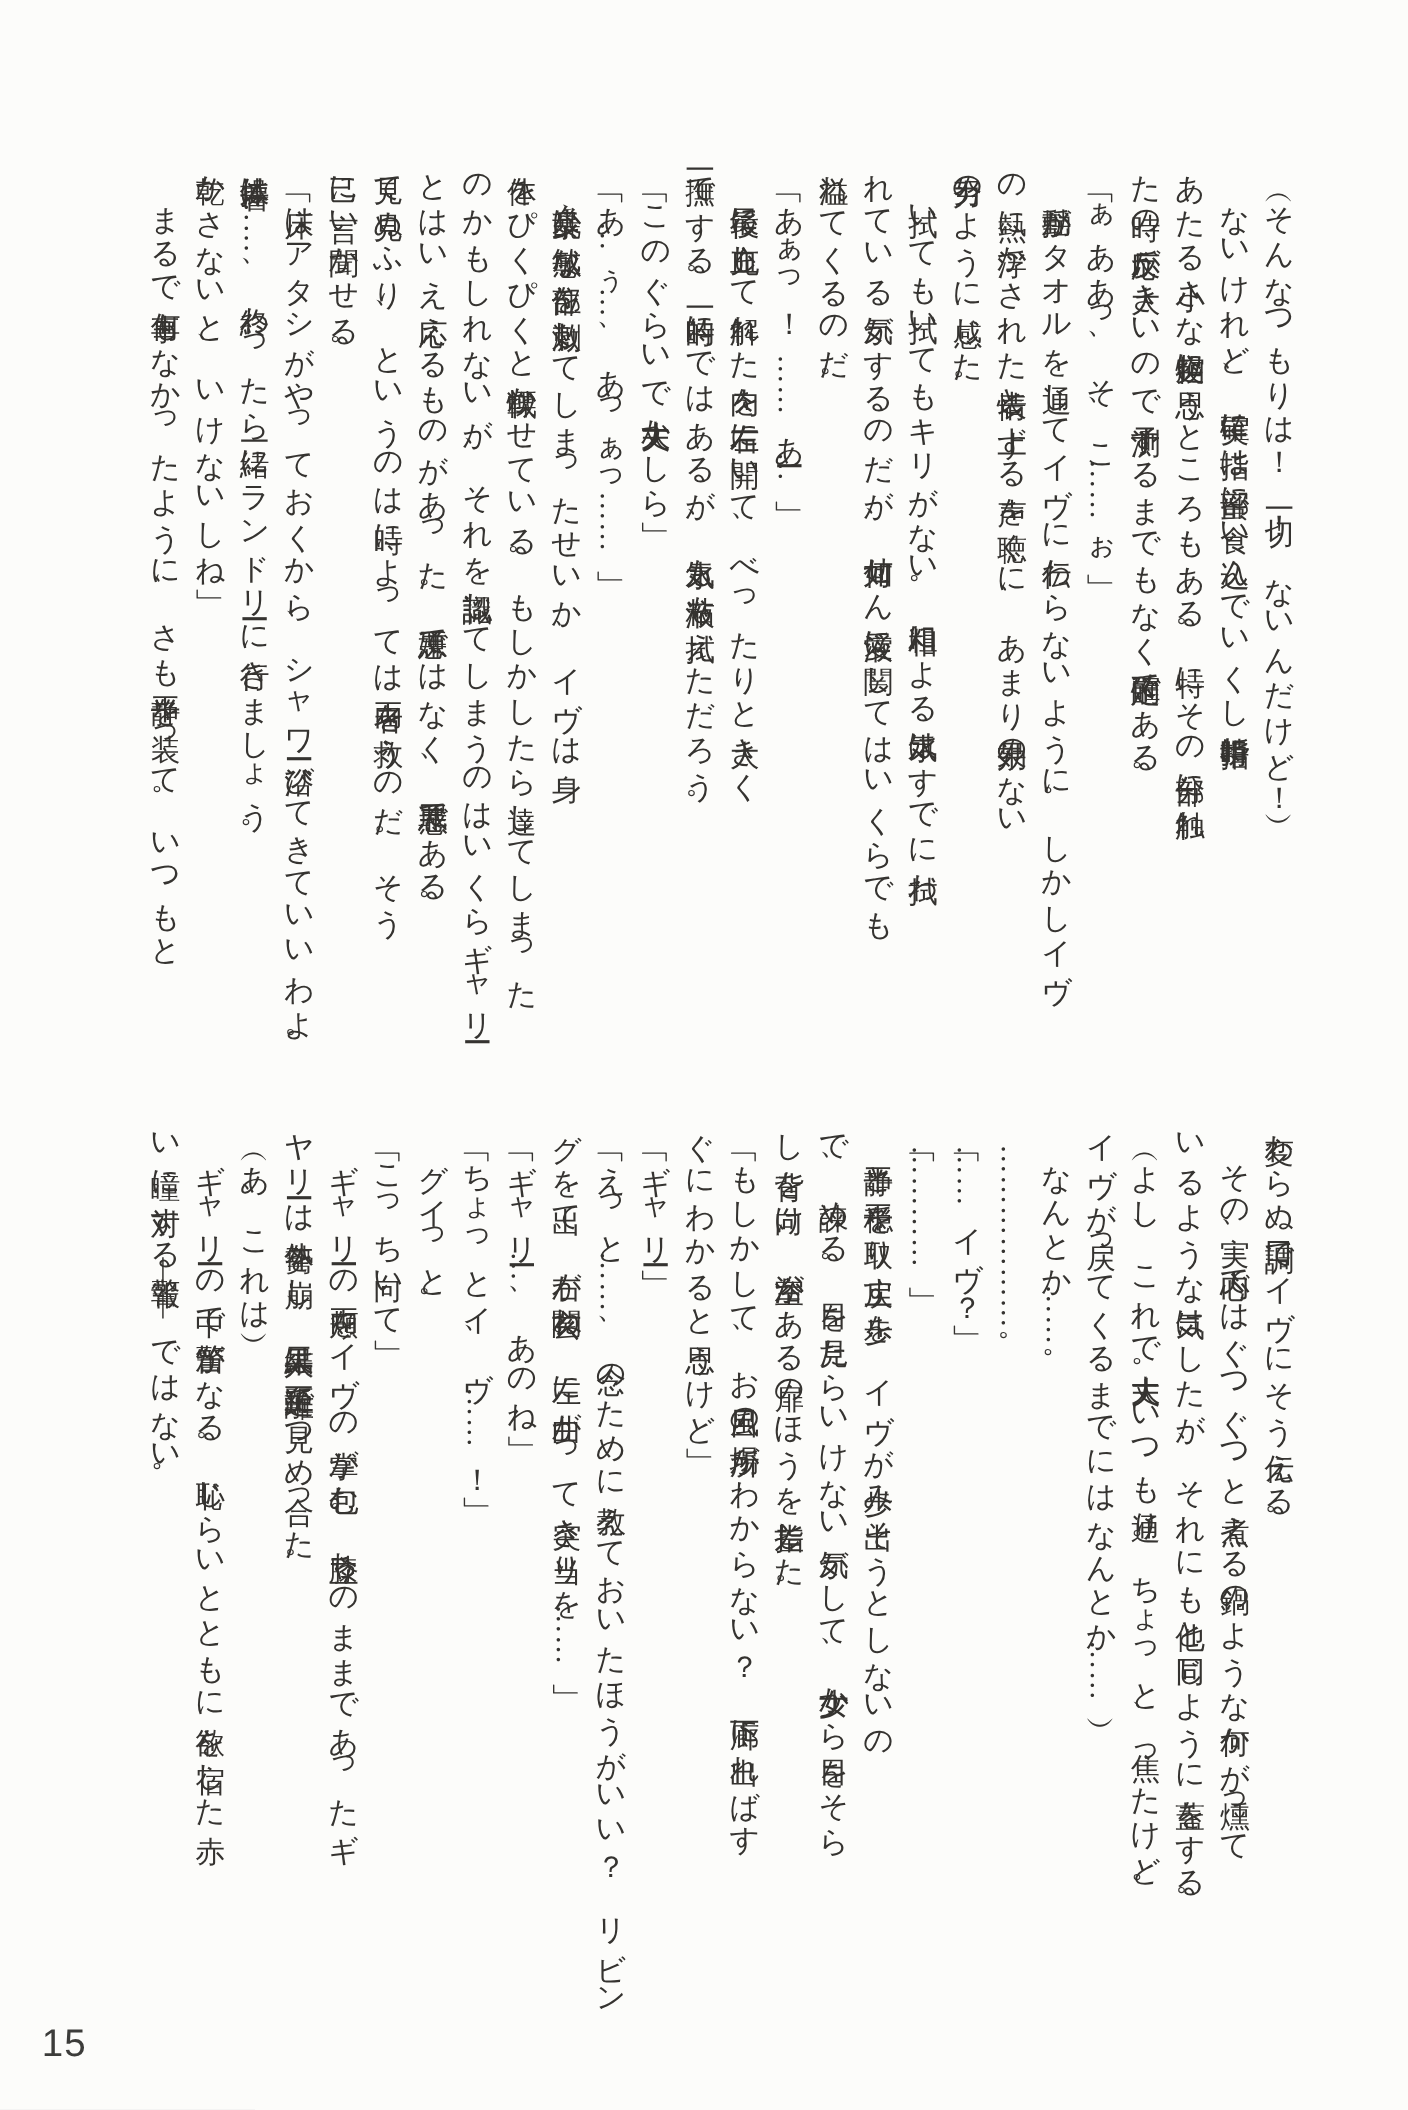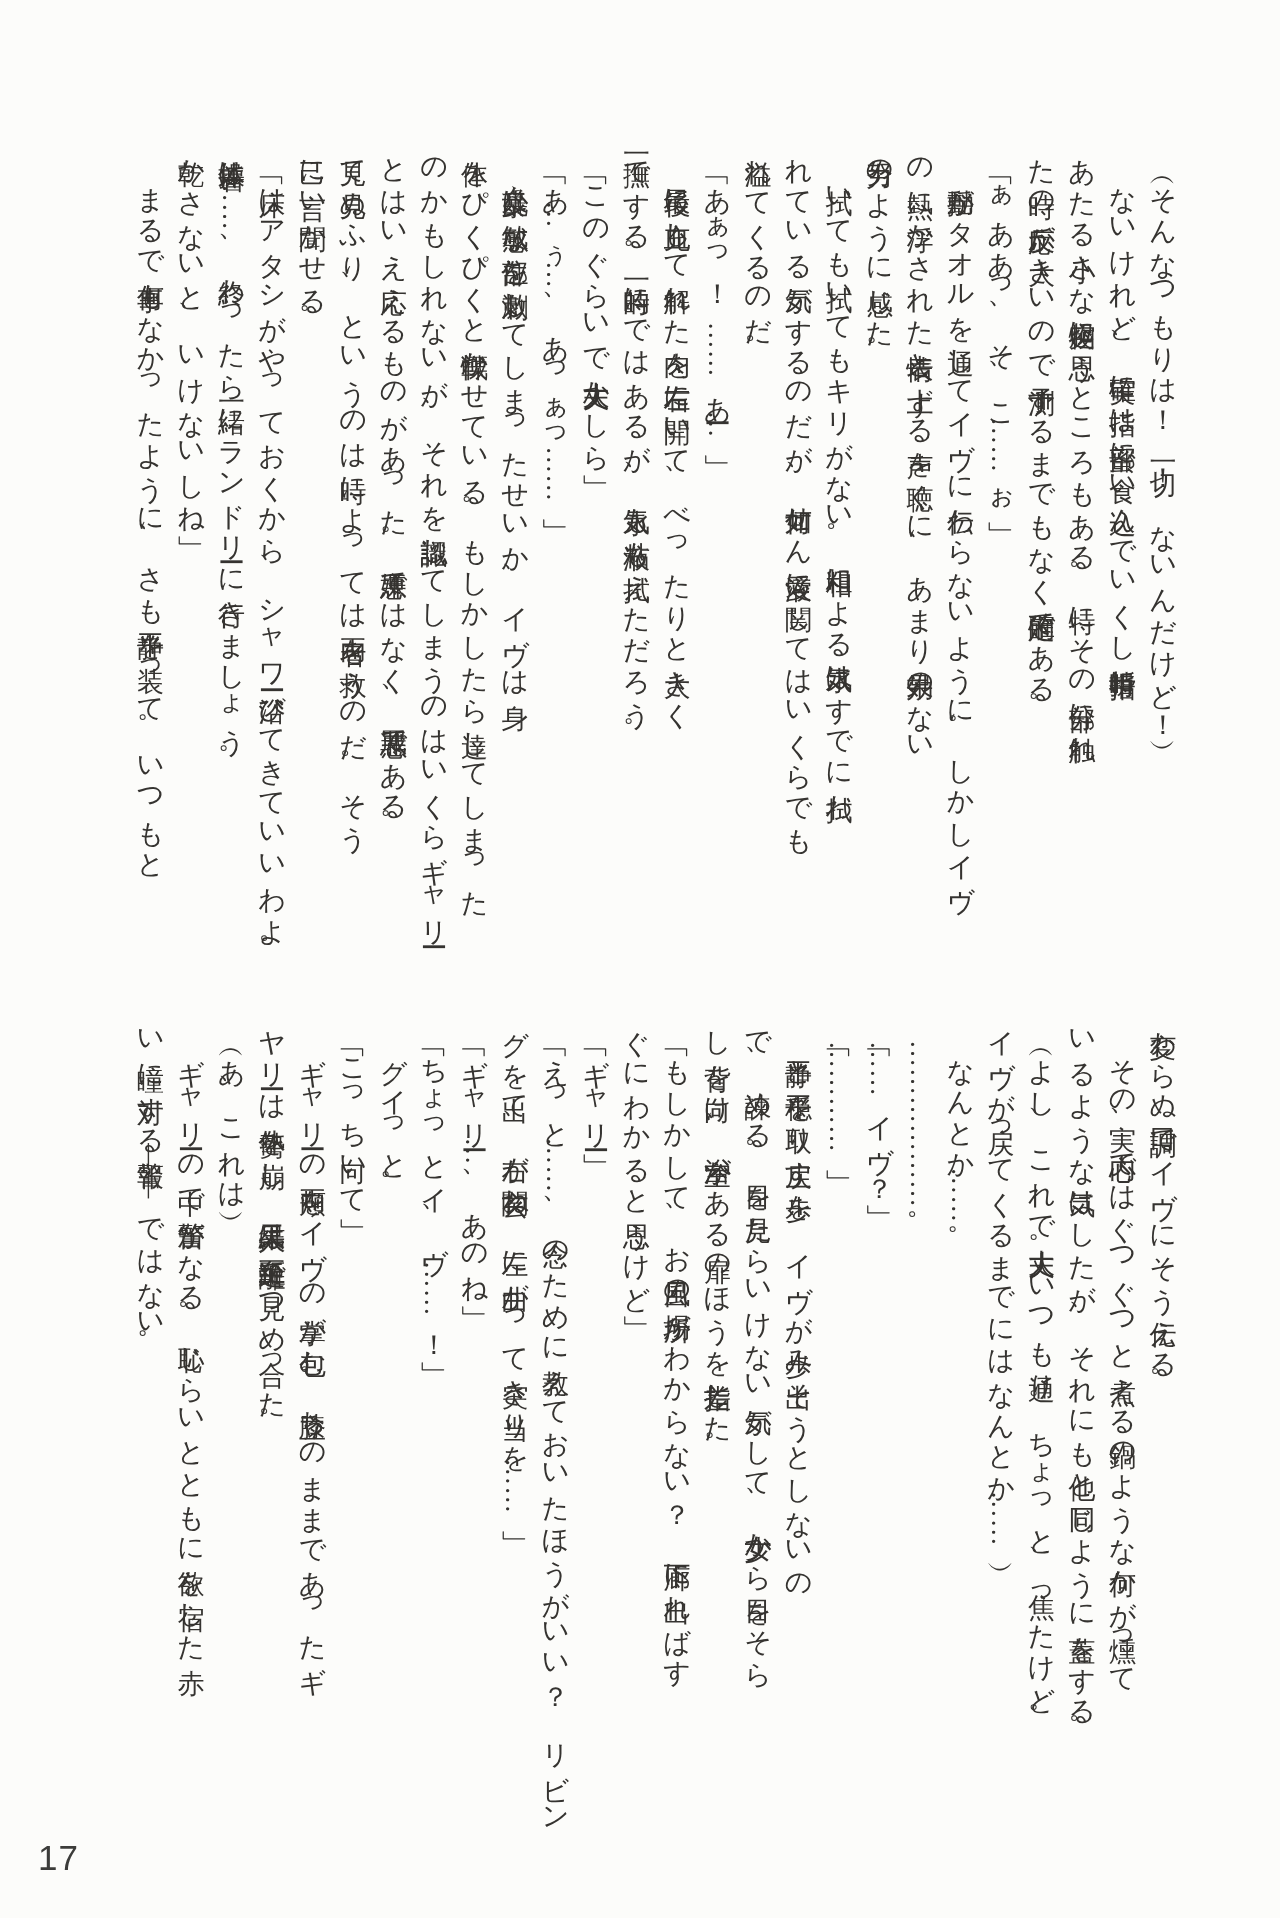--- a/index.html
+++ b/index.html
@@ -91,14 +91,14 @@
       <div class="line indent">「ギャリー…、あのね」</div>
       <div class="line indent">「ちょっとイ、ヴ……！」</div>
       <div class="line indent">グイっと。</div>
       <div class="line indent">「こっち向いて」</div>
       <div class="line indent">ギャリーの両頬をイヴの掌が包む。膝立ちのままであったギ</div>
       <div class="line">ヤリーは体勢を崩し、結果二人は至近距離で見つめ合った。</div>
       <div class="line indent">（あ、これは）</div>
       <div class="line indent">ギャリーの中で警笛がなる。恥じらいとともに欲を宿した赤</div>
       <div class="line">い瞳に対する警報――ではない。</div>
     </div>
-  <div class="page-number">17</div>
+  <div class="page-number">15</div>
 </div>
 
 </body></html>

